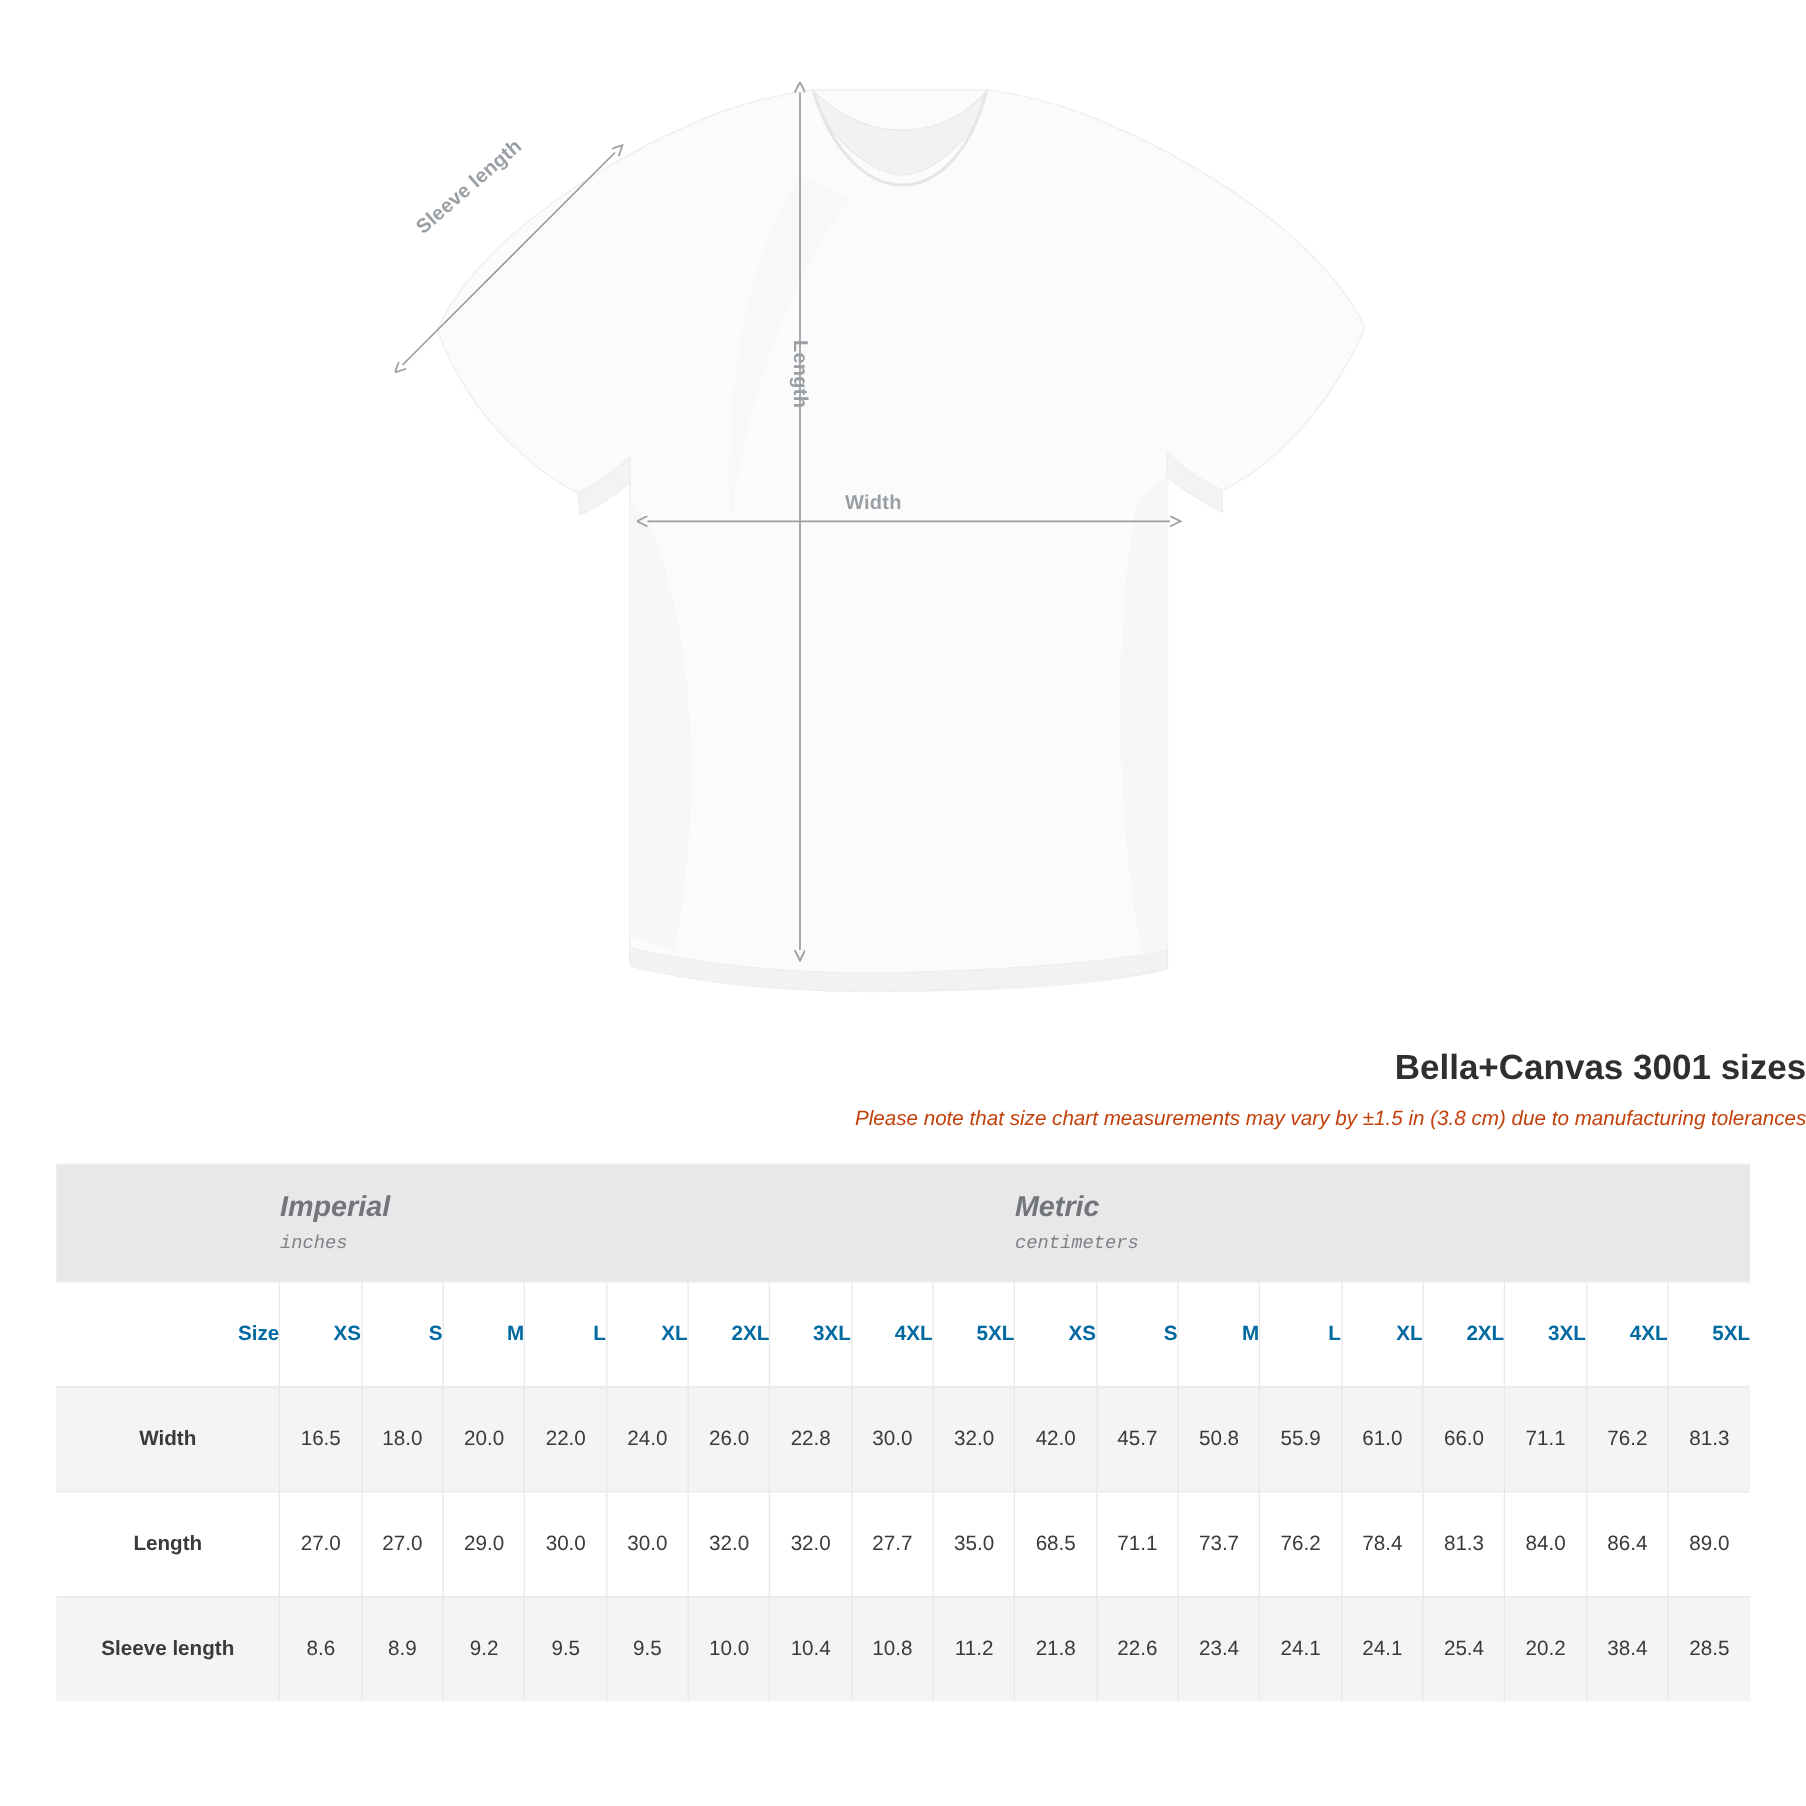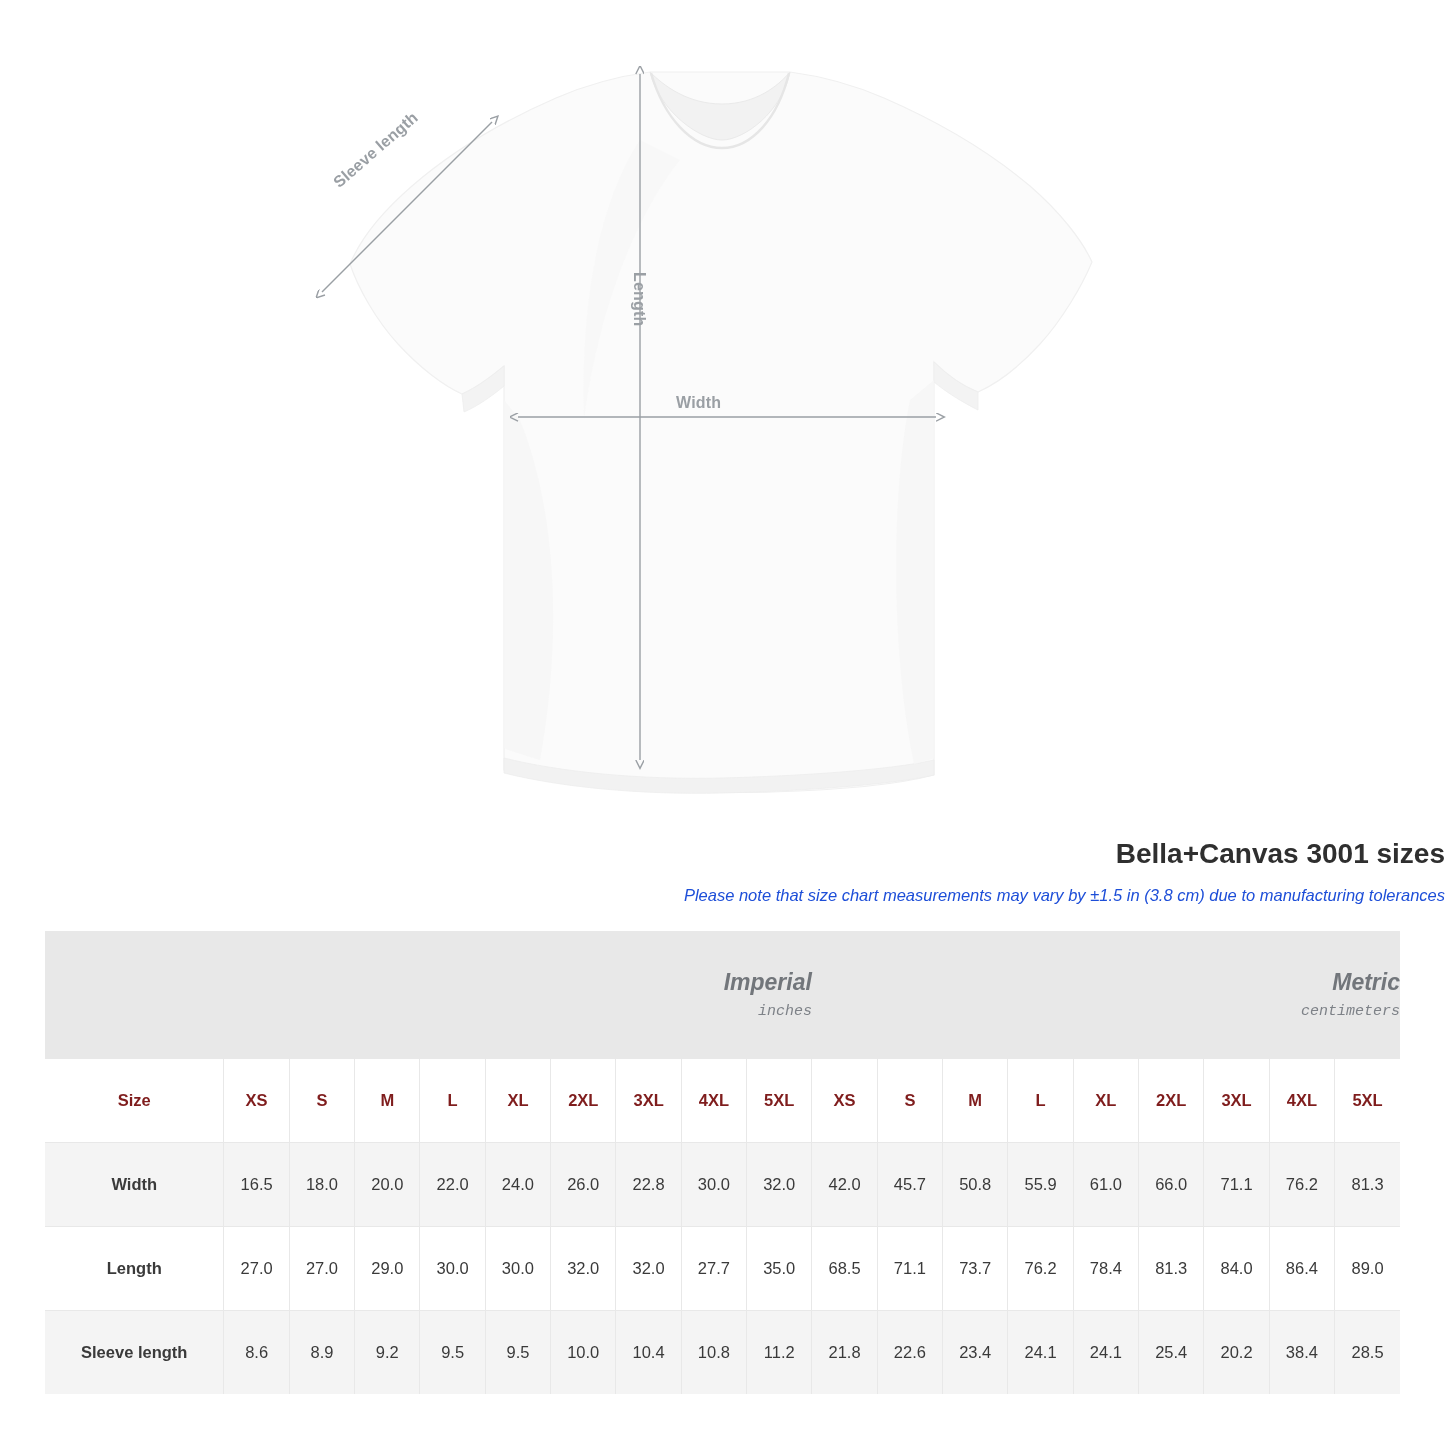--- a/index.html
+++ b/index.html
@@ -50,40 +50,40 @@
   .title-block { text-align: right; margin-top: 8px; }
   .chart-title {
     font-size: 28px;
     font-weight: bold;
     color: #2f2f2f;
     margin: 0 0 16px 0;
   }
   .chart-note {
     font-size: 16.5px;
     font-style: italic;
-    color: #1d4ed8;
+    color: #c2410c;
     margin: 0;
   }
 
   
   .table-wrap {
     margin: 26px 45px 0 45px;
     width: 1355px;
   }
   table {
     width: 100%;
     border-collapse: collapse;
     table-layout: fixed;
   }
   td, th { padding: 0; }
 
   .unit-head {
     background: #e8e8e8;
-    height: 127px;
-    text-align: right;
+    height: 94px;
+    text-align: left;
     vertical-align: middle;
   }
   .unit-head .u-name {
     font-size: 23px;
     font-style: italic;
     font-weight: bold;
     color: #72767b;
     display: block;
     margin-bottom: 7px;
   }
@@ -100,25 +100,25 @@
     background: #e8e8e8;
     font-weight: bold;
     font-size: 16.5px;
     color: #3a3a3a;
     text-align: center;
     vertical-align: middle;
     height: 84px;
   }
   .size-row td {
     background: #ffffff;
-    text-align: center;
+    text-align: right;
     vertical-align: middle;
     font-weight: bold;
     font-size: 16.5px;
-    color: #7f1d1d;
+    color: #0369a1;
     height: 84px;
     border-right: 1px solid #e8e8e8;
   }
   .data-row td {
     text-align: center;
     vertical-align: middle;
     font-size: 16.5px;
     color: #3a3a3a;
     height: 84px;
     border-right: 1px solid #e8e8e8;

